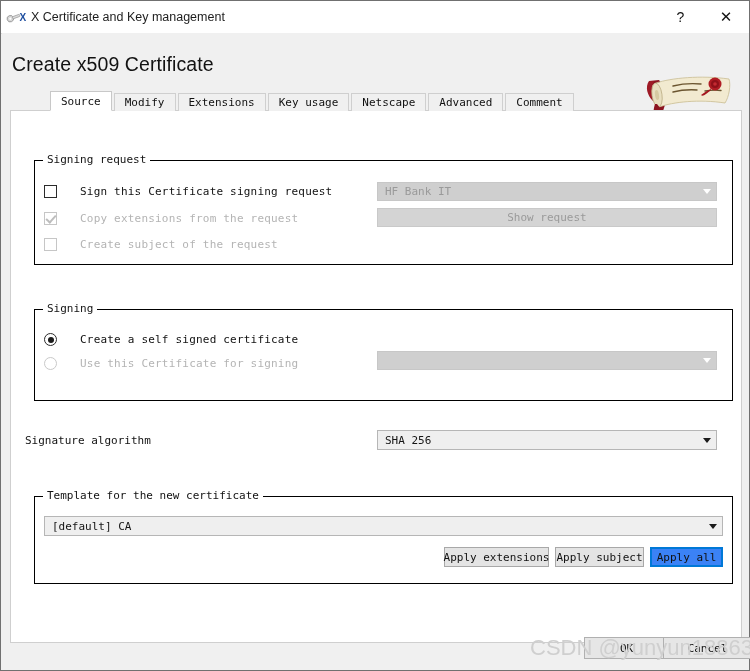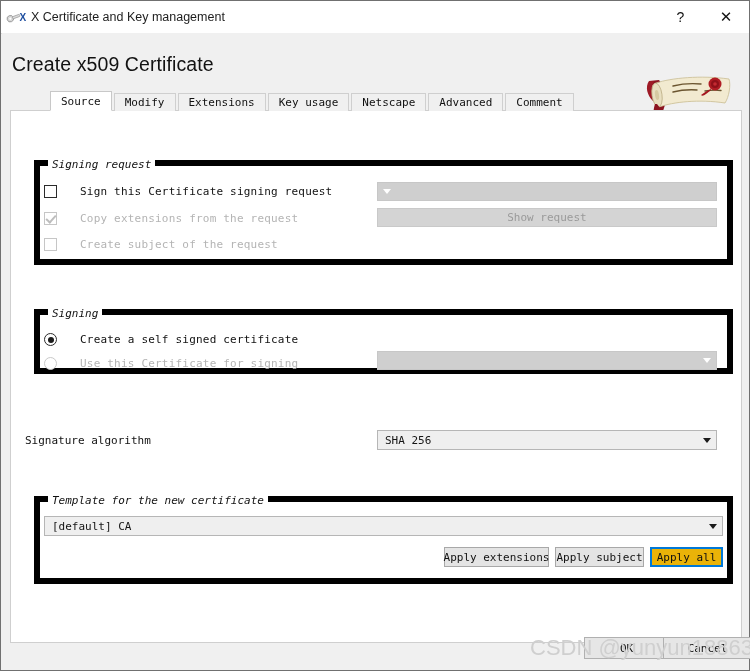--- a/index.html
+++ b/index.html
@@ -136,39 +136,38 @@
     width: 732px;
     height: 533px;
     background: #ffffff;
     border: 1px solid #cfcfcf;
     box-sizing: border-box;
   }
 
   
   .group {
     position: absolute;
-    border: 6px solid #000000;
+    border: 1px solid #000000;
     box-sizing: border-box;
     background: transparent;
-    font-style: italic;
   }
   .group-title {
     position: absolute;
     top: -8px;
     left: 8px;
     background: #ffffff;
     padding: 0 4px;
     font-family: "DejaVu Sans Mono", monospace;
     font-size: 11px;
     color: #111111;
     white-space: nowrap;
   }
 
   #group-signing-request { left: 23px; top: 49px; width: 699px; height: 105px; }
-  #group-signing        { left: 23px; top: 198px; width: 699px; height: 65px; }
+  #group-signing        { left: 23px; top: 198px; width: 699px; height: 92px; }
   #group-template       { left: 23px; top: 385px; width: 699px; height: 88px; }
 
   
   .ctl-row {
     position: absolute;
     display: flex;
     align-items: center;
     white-space: nowrap;
     gap: 16px;
   }
@@ -276,21 +275,21 @@
     white-space: nowrap;
     cursor: default;
   }
   .btn.disabled {
     border-color: #c9c9c9;
     background: #d4d4d4;
     color: #9a9a9a;
   }
   .btn.default {
     border: 2px solid #0078d7;
-    background: #eab308;
+    background: #3b82f6;
     color: #111111;
   }
 
   
   .field-label {
     position: absolute;
     font-family: "DejaVu Sans Mono", monospace;
     font-size: 11px;
     color: #111111;
   }
@@ -399,20 +398,21 @@
       <span class="cb checked disabled"></span>
       <span class="ctl-label disabled">Copy extensions from the request</span>
     </div>
 
     <div class="ctl-row" style="left:33px; top:127px;">
       <span class="cb disabled"></span>
       <span class="ctl-label disabled">Create subject of the request</span>
     </div>
 
     <div class="combo disabled" style="left:366px; top:71px; width:340px; height:19px;">
+      <span class="combo-text">HF Bank IT</span>
       <span class="arrow">
           <i></i>
         </span>
     </div>
 
     <div class="btn disabled" style="left:366px; top:97px; width:340px; height:19px;">Show request</div>
 
     <div class="group" id="group-signing">
       <span class="group-title">Signing</span>
     </div>

